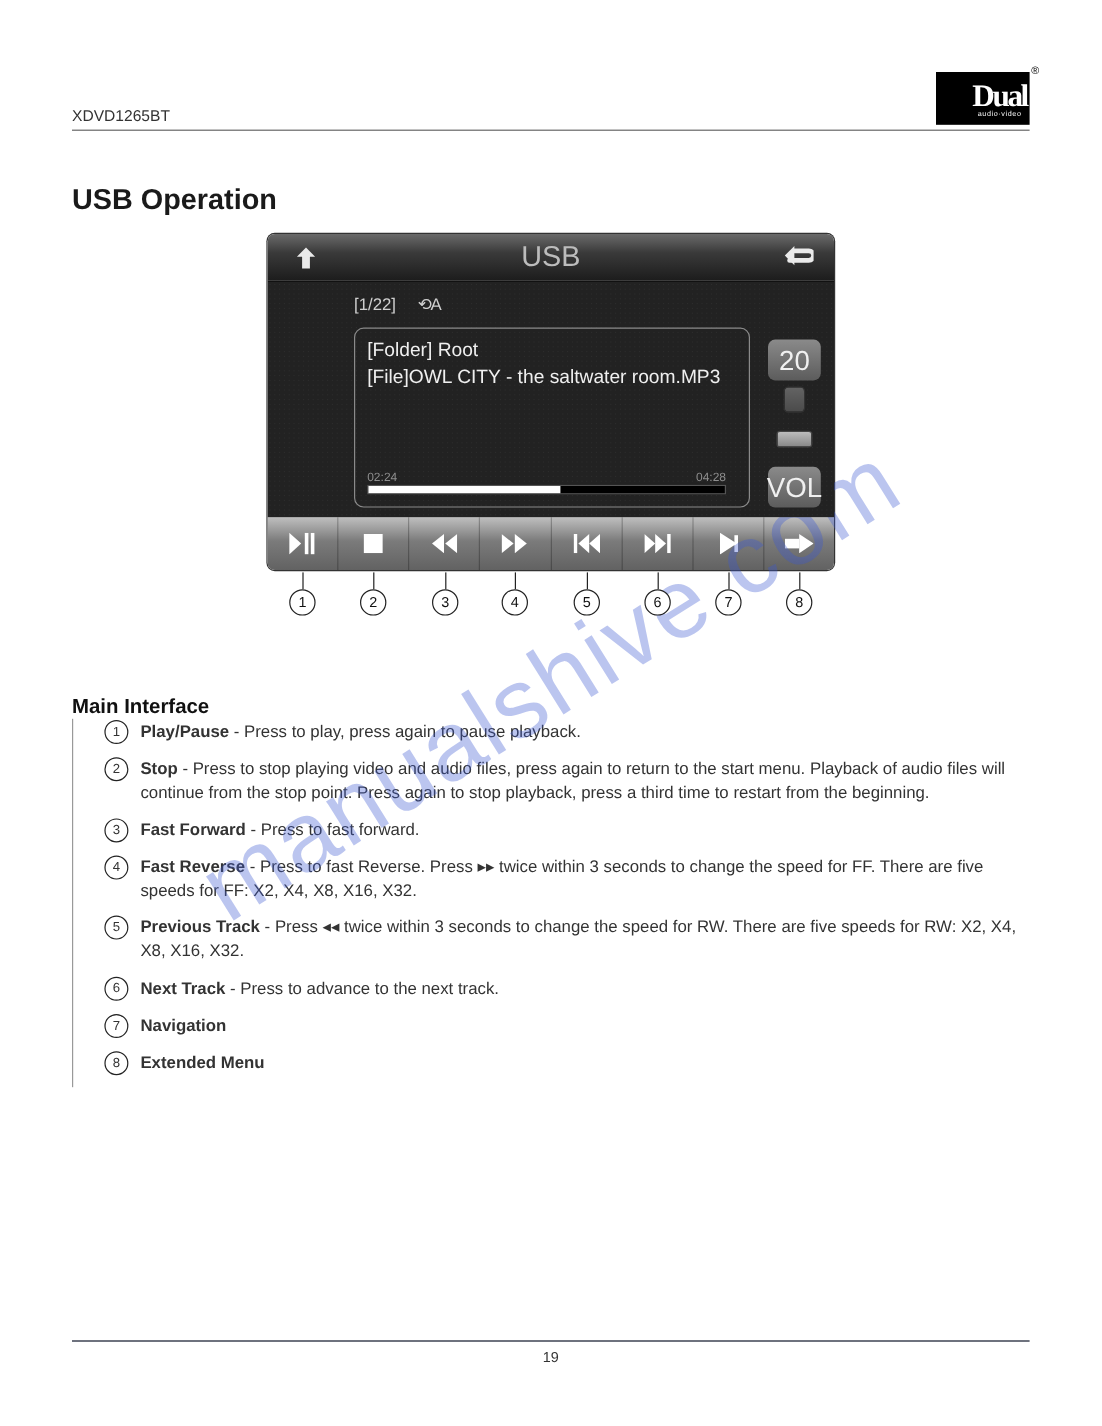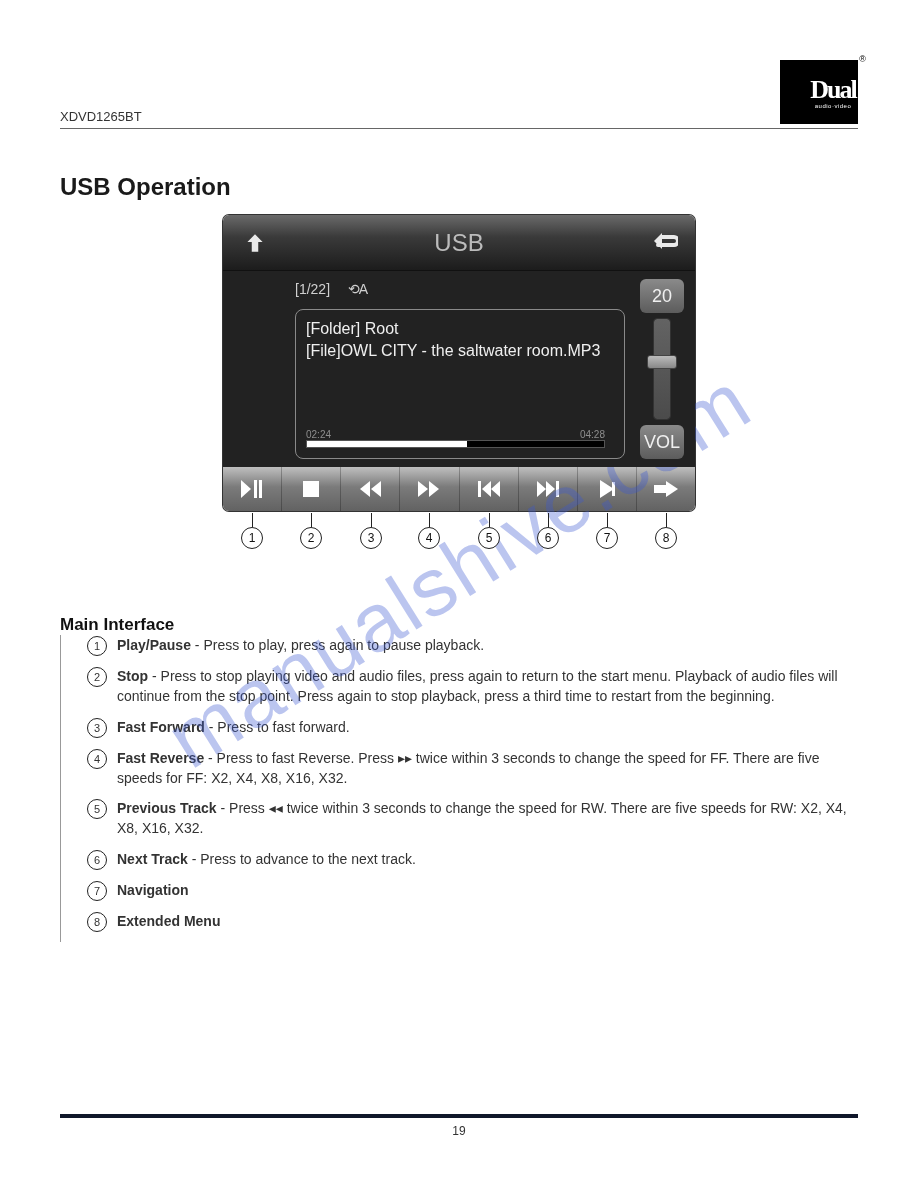--- a/index.html
+++ b/index.html
@@ -21,21 +21,21 @@
     border-bottom: 1px solid #666;
     padding-bottom: 4px;
     margin-bottom: 44px;
   }
   .model {
     font-size: 13px;
     color: #333;
   }
   .logo {
     width: 78px;
-    height: 64px;
+    height: 44px;
     background: #000;
     color: #fff;
     display: flex;
     flex-direction: column;
     align-items: center;
     justify-content: center;
     position: relative;
     padding-left: 28px;
   }
   .logo .t1 {
@@ -66,21 +66,21 @@
 
   
   .device {
     width: 472px;
     margin: 0 auto 0 auto;
     border-radius: 6px;
     overflow: hidden;
     box-shadow: 0 0 0 1px #333;
   }
   .dev-header {
-    height: 56px;
+    height: 40px;
     background: linear-gradient(#6a6a6a, #3a3a3a 40%, #1c1c1c);
     display: flex;
     align-items: center;
     justify-content: space-between;
     padding: 17px 10px;
     border-bottom: 1px solid #111;
   }
   .hbtn {
     width: 44px; height: 36px;
     display: flex; align-items: center; justify-content: center;
@@ -137,21 +137,21 @@
   }
   .vol-col {
     width: 46px; margin-left: 8px;
     display: flex; flex-direction: column; align-items: center;
   }
   .vb {
     width: 44px; height: 34px;
     background: linear-gradient(#8a8a8a, #5c5c5c);
     border-radius: 6px;
     display: flex; align-items: center; justify-content: center;
-    color: #f0f0f0; font-size: 18px;
+    color: #f0f0f0; font-size: 23px; margin-top: 40px;
   }
   .slider {
     flex: 1;
     width: 16px;
     margin: 6px 0;
     background: linear-gradient(#636363,#4b4b4b);
     border-radius: 3px;
     position: relative;
     outline: 1px solid #333;
   }
@@ -232,21 +232,21 @@
     font-size: 11px;
     margin-top: 1px;
   }
   .item-body { line-height: 1.45; }
   .item-body strong { font-weight: 700; }
 
   
   .footer {
     position: absolute;
     bottom: 50px; left: 60px; right: 60px;
-    border-top: 4px solid #0f172a;
+    border-top: 1px solid #0f172a;
     text-align: center;
     padding-top: 6px;
     font-size: 12px; color: #333;
   }
 
   
   .watermark {
     position: absolute;
     left: 50%; top: 48%;
     transform: translate(-50%, -50%) rotate(-32deg);

